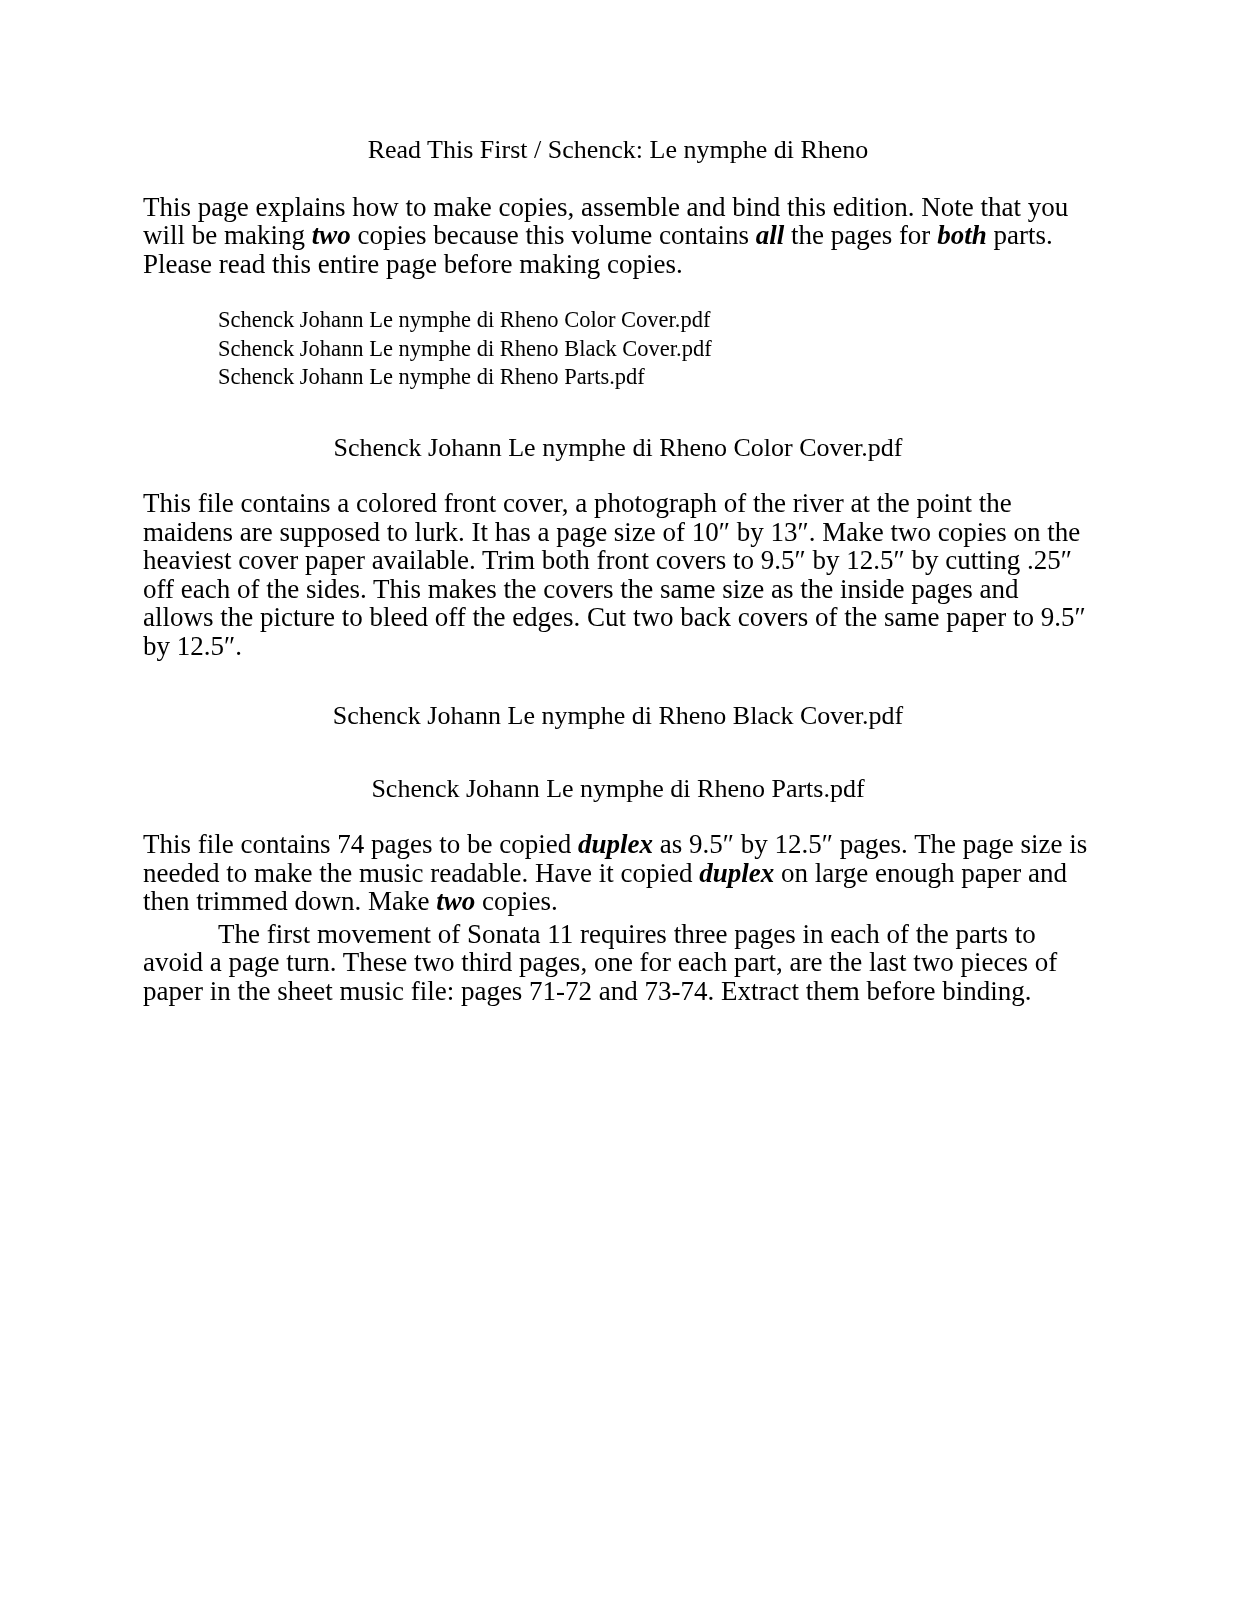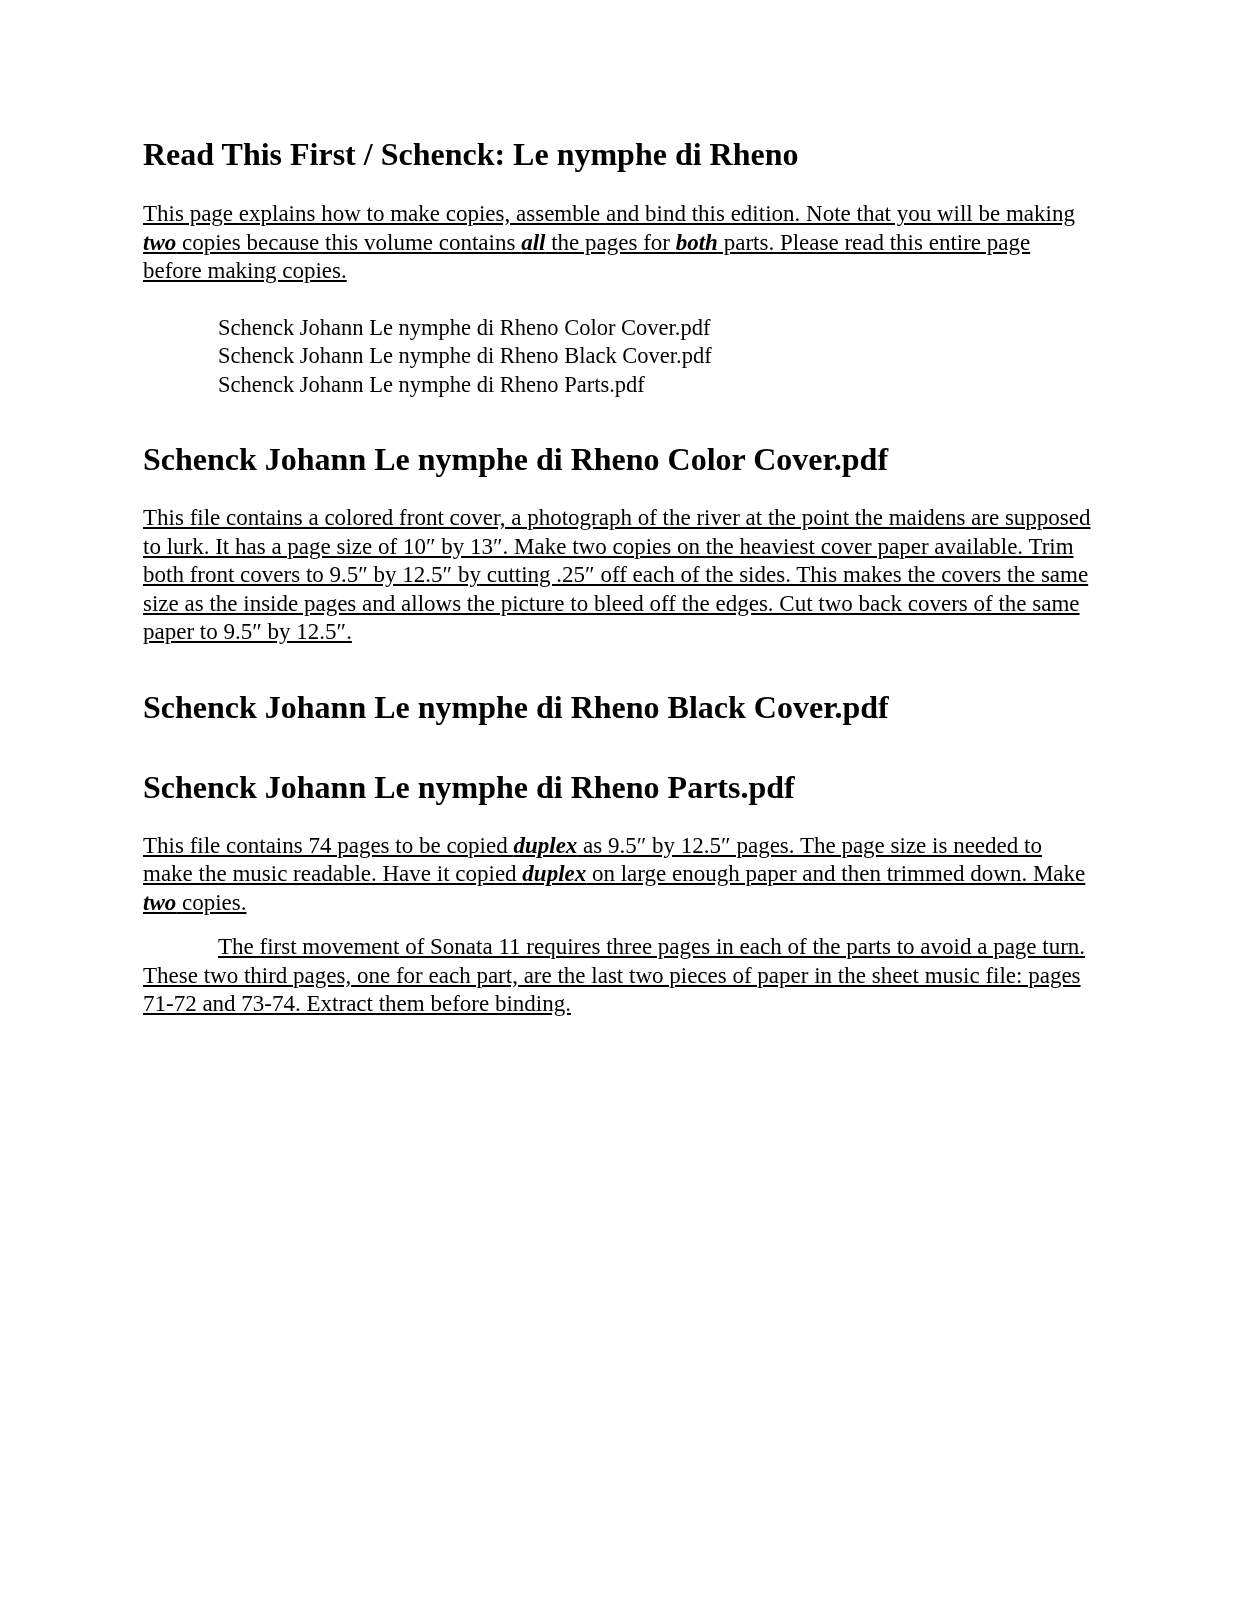--- a/index.html
+++ b/index.html
@@ -14,36 +14,36 @@
     font-family: "Liberation Serif", serif;
     overflow: hidden;
   }
   .page {
     box-sizing: border-box;
     width: 1236px;
     height: 1600px;
     padding: 134px 143px 0 143px;
   }
   h1, h2 {
-    font-size: 32px;
-    font-weight: bold;
+    font-size: 26px;
+    font-weight: normal;
     line-height: 1.25;
     margin: 0;
     padding: 0;
+    text-align: center;
   }
   h1 { margin: 0 0 26px 0; }
   h2 { margin: 40px 0 25px 0; }
   p {
-    font-size: 23px;
+    font-size: 27px;
     line-height: 28.5px;
     margin: 0 0 28px 0;
     padding: 0;
-    text-decoration: underline;
   }
-  p.tight { margin-bottom: 16px; }
+  p.tight { margin-bottom: 4px; }
   p.first-line-indent { text-indent: 75px; }
   .file-list {
     margin: 28px 0 28px 75px;
     font-size: 22.5px;
     line-height: 28.5px;
   }
   .em {
     font-weight: bold;
     font-style: italic;
   }

